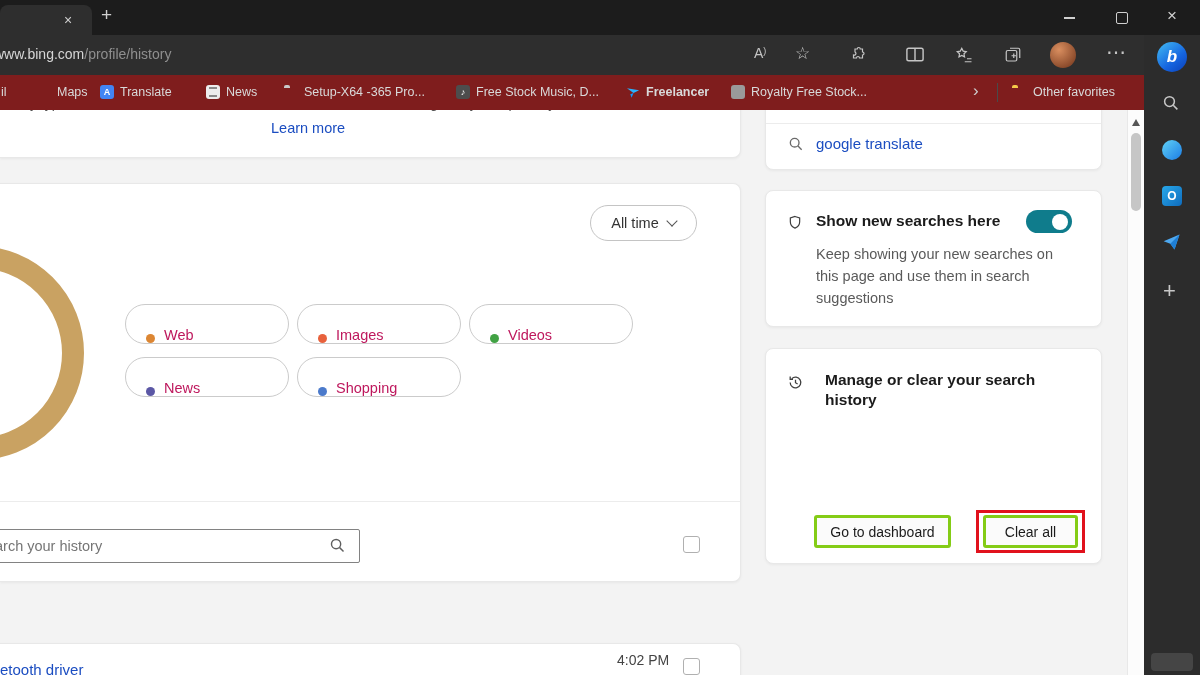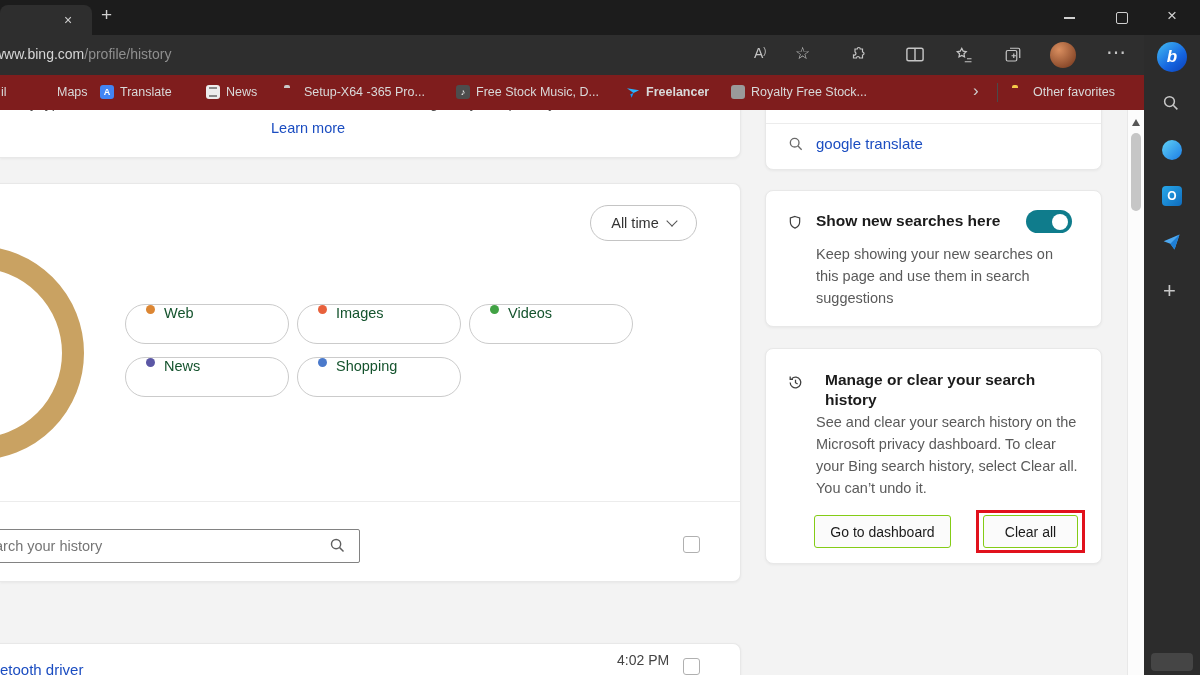--- a/index.html
+++ b/index.html
@@ -72,22 +72,22 @@
 
   .main-card{left:0;top:183px;width:740px;height:397px;border-left:none;border-radius:0 8px 8px 0;overflow:hidden;z-index:1;}
   .donut{position:absolute;left:-130px;top:62px;width:170px;height:170px;border:22px solid #C9A262;border-radius:50%;}
   .donut-num{position:absolute;left:-30px;top:141px;font-size:56px;font-weight:bold;color:#1d1d1d;}
   .alltime{position:absolute;left:590px;top:21px;width:107px;height:36px;border:1px solid #c4c4c4;border-radius:18px;
            background:#fff;display:flex;align-items:center;justify-content:center;gap:9px;
            font-size:14.5px;color:#333;box-sizing:border-box;}
   .chev{width:7px;height:7px;border-right:1.6px solid #555;border-bottom:1.6px solid #555;
         transform:rotate(45deg);margin-top:-4px;}
   .pill{position:absolute;width:164px;height:40px;border:1px solid #cbcbcb;border-radius:20px;background:#fff;
-        display:flex;align-items:flex-start;padding-left:20px;gap:9px;box-sizing:border-box;
-        font-size:14.5px;color:#14532d;}
+        display:flex;align-items:flex-end;padding-left:20px;gap:9px;box-sizing:border-box;
+        font-size:14.5px;color:#be185d;}
   .dot{width:9px;height:9px;border-radius:50%;background:#999;flex:0 0 auto;}
   .hairline{position:absolute;left:0;right:0;top:317px;height:1px;background:#ececec;}
   .searchwrap{position:absolute;left:-20px;top:345px;width:380px;height:34px;}
   .searchwrap input{width:100%;height:100%;box-sizing:border-box;border:1px solid #828282;border-radius:2px;
         padding:0 36px 0 14px;font-size:14.5px;font-family:"Liberation Sans",sans-serif;color:#333;background:#fff;}
   .searchwrap input::placeholder{color:#757575;}
   .searchwrap svg{position:absolute;right:14px;top:8px;}
   .checkbox{position:absolute;width:17px;height:17px;border:1.5px solid #b0b0b0;border-radius:3px;background:#fff;box-sizing:border-box;}
 
   .bottom-card{left:0;top:643px;width:740px;height:60px;border-left:none;border-radius:0 8px 0 0;z-index:1;}
@@ -99,21 +99,21 @@
   .sg-row{position:absolute;left:22px;top:34px;display:flex;align-items:center;gap:12px;font-size:15px;}
 
   .toggle-card{left:765px;top:190px;width:335px;height:135px;border-radius:8px;z-index:1;}
   .card-ic{position:absolute;left:21px;top:23px;}
   .card-title{position:absolute;left:50px;top:21px;font-size:15.5px;font-weight:bold;color:#1b1b1b;}
   .card-desc{position:absolute;left:50px;font-size:14.5px;line-height:22px;color:#5a5a5a;}
   .toggle{position:absolute;left:260px;top:19px;width:46px;height:23px;border-radius:12px;background:#0F7C8C;}
   .toggle::after{content:"";position:absolute;right:4px;top:3.5px;width:16px;height:16px;border-radius:50%;background:#fff;}
 
   .manage-card{left:765px;top:348px;width:335px;height:214px;border-radius:8px;z-index:1;}
-  .btn{position:absolute;height:33px;background:#fbfbfb;border:1px solid #84cc16;border-radius:3px;
+  .btn{position:absolute;height:33px;background:#fbfbfb;border:3px solid #84cc16;border-radius:3px;
        font-size:14px;color:#1b1b1b;display:flex;align-items:center;justify-content:center;
        font-family:"Liberation Sans",sans-serif;box-sizing:border-box;}
   .annotate{position:absolute;left:210px;top:161px;width:109px;height:43px;border:3px solid #E1111C;
             box-sizing:border-box;pointer-events:none;z-index:6;}
 </style>
 </head>
 <body>
 
 <div class="screen">
 
@@ -193,21 +193,20 @@
     <div class="card-desc" style="top:52px;width:252px;">Keep showing your new searches on this page and use them in search suggestions</div>
   </div>
 
   <div class="card manage-card">
     <svg class="card-ic" style="top:25px;" width="17" height="17" viewBox="0 0 24 24" fill="none" stroke="#3f3f3f" stroke-width="1.8">
       <path d="M4.5 12a7.5 7.5 0 1 0 2.2-5.3"></path>
         <path d="M4.5 3.5v4h4"></path>
         <path d="M12 8v4.3l3 1.8"></path>
     </svg>
     <div class="card-title" style="width:215px;line-height:20px;margin-left:9px;">Manage or clear your search history</div>
-    <div class="card-desc" style="top:62px;width:262px;">See and clear your search history on the Microsoft privacy dashboard. To clear your Bing search history, select Clear all. You can’t undo it.</div>
     <button class="btn" style="left:48px;top:166px;width:137px;">Go to dashboard</button>
     <button class="btn" style="left:217px;top:166px;width:95px;">Clear all</button>
     <div class="annotate" style="border-color: rgb(225, 17, 28);"></div>
   </div>
 
   <div class="scrollbar">
     <div class="sb-up"></div>
     <div class="sb-thumb"></div>
   </div>
 

